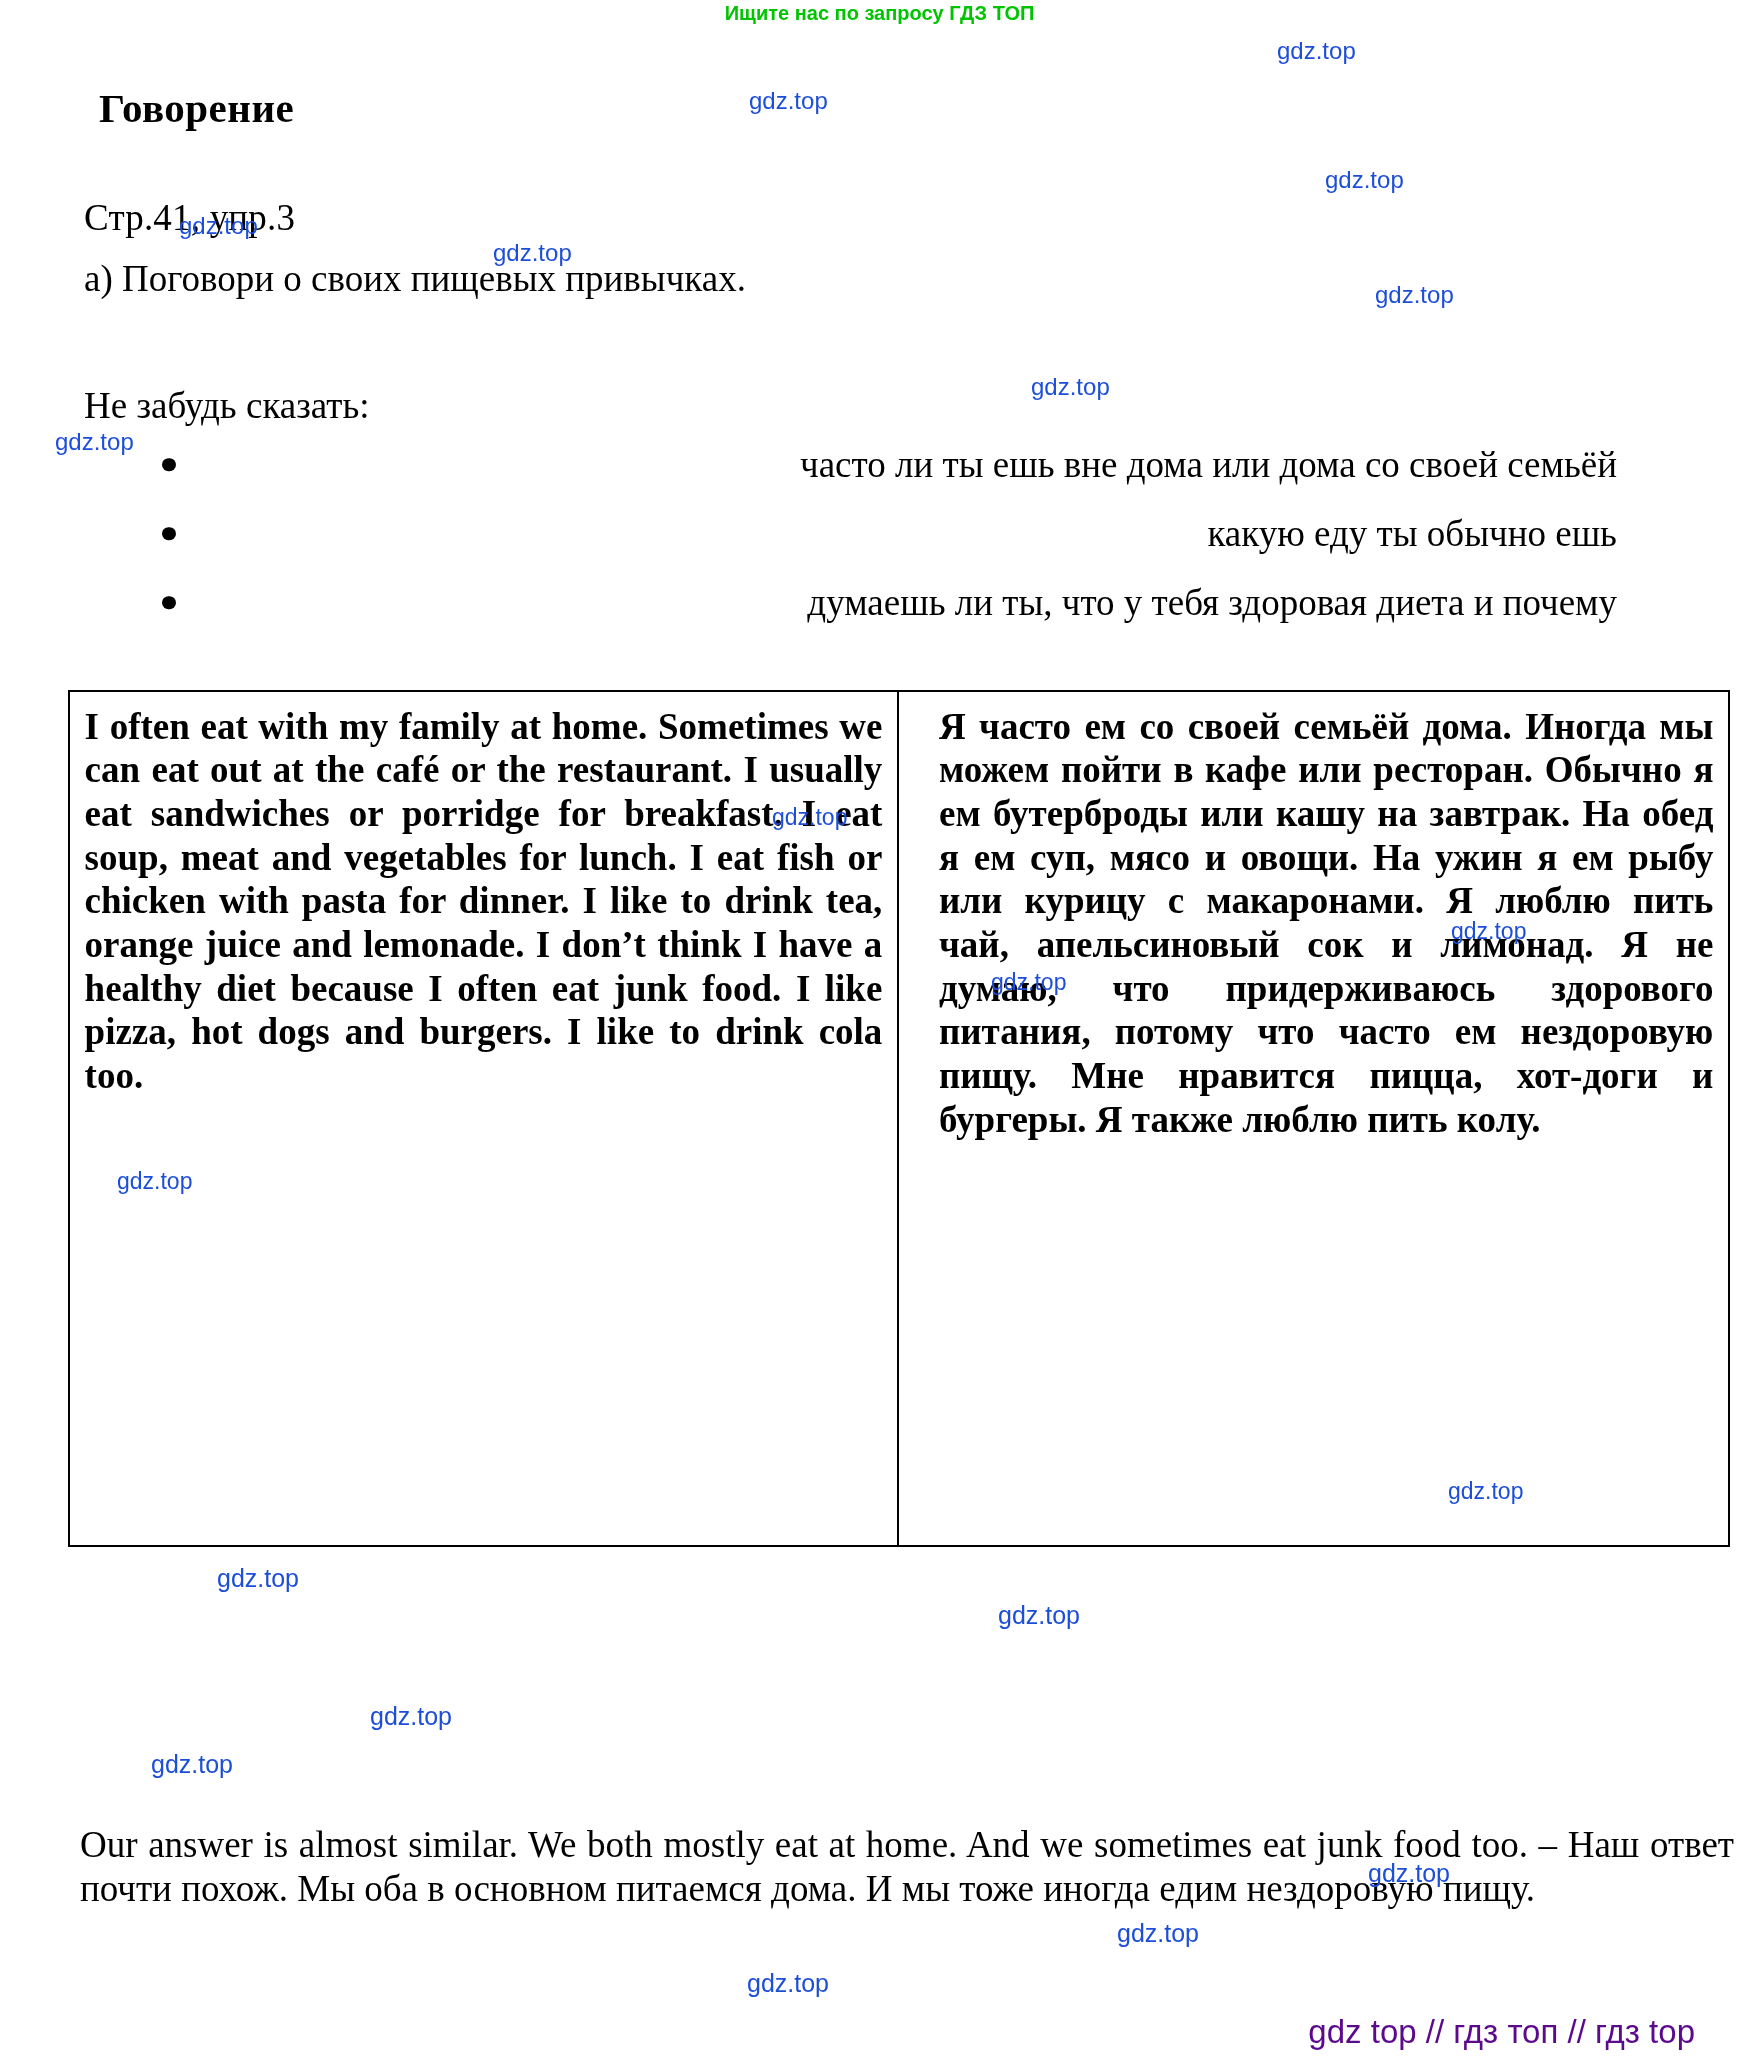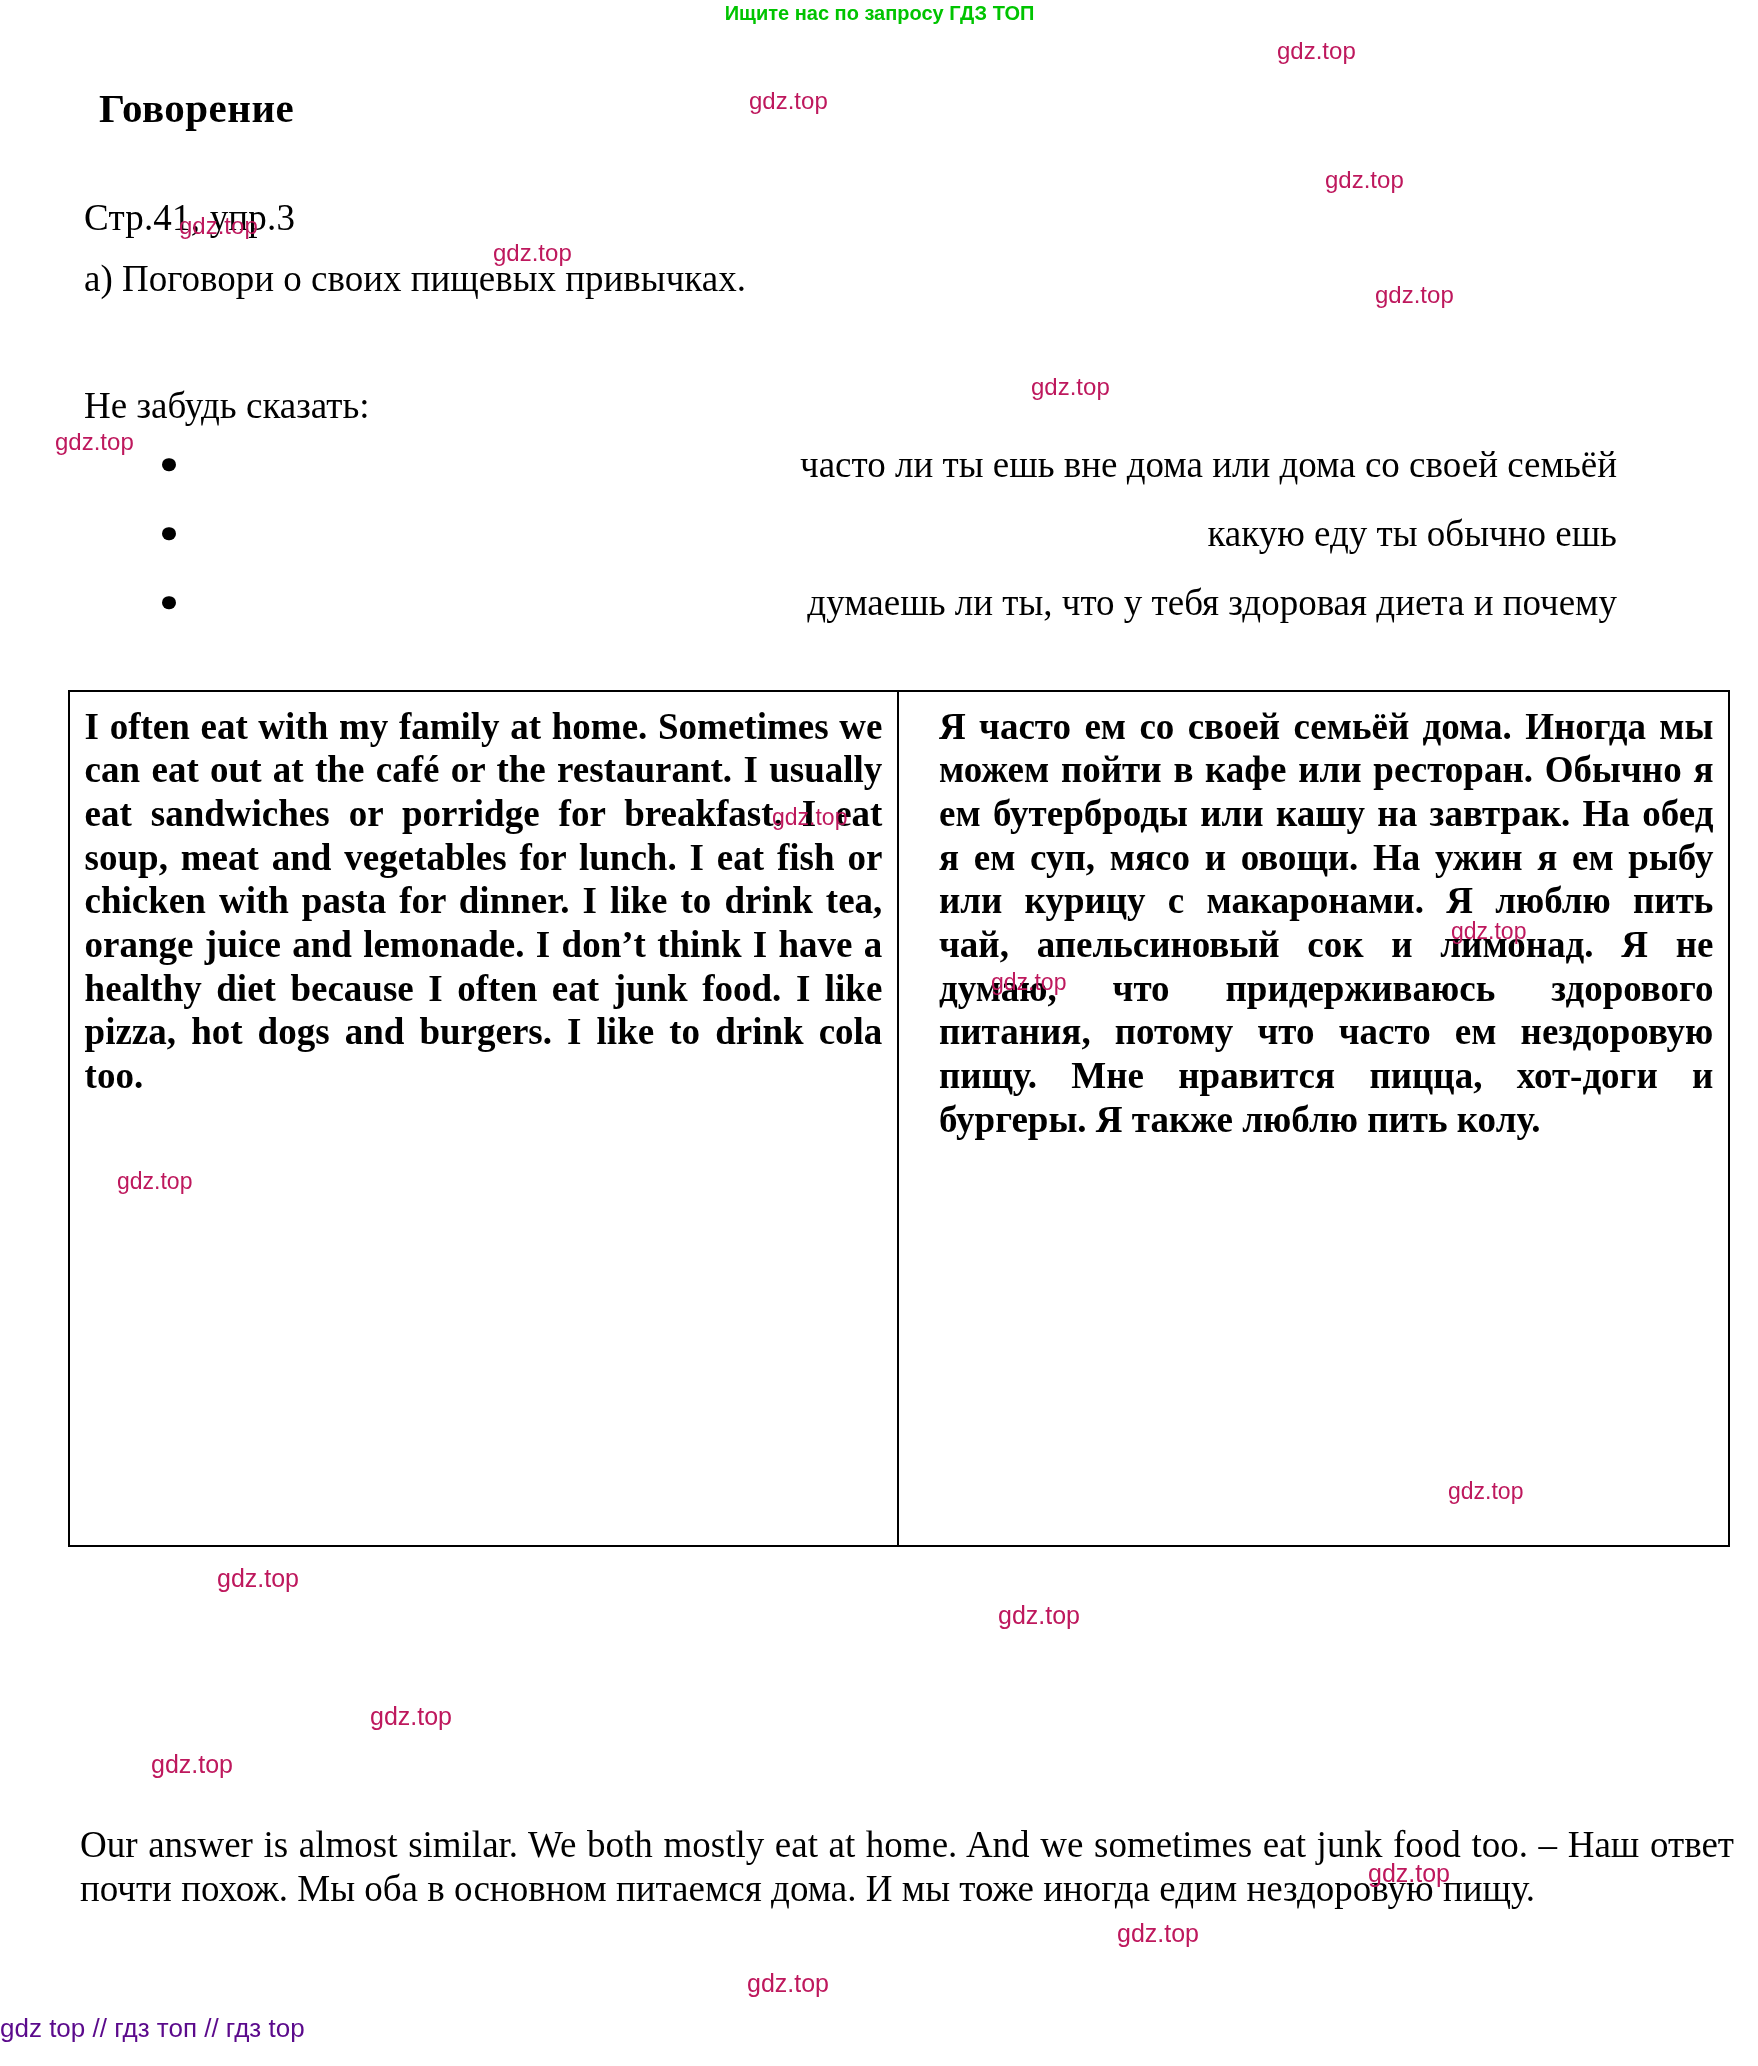--- a/index.html
+++ b/index.html
@@ -150,31 +150,31 @@
     text-align: justify;
     text-align-last: left;
   }
 
   
   .footer-links {
     position: absolute;
     left: 0;
     top: 2013px;
     width: 1695px;
-    text-align: left;
+    text-align: right;
     font-family: "Liberation Sans", "DejaVu Sans", sans-serif;
-    font-size: 26px;
+    font-size: 33px;
     color: #5b0a8c;
   }
 
   
   .wm {
     position: absolute;
     font-family: "Liberation Sans", "DejaVu Sans", sans-serif;
-    color: #be185d;
+    color: #1d4ed8;
     white-space: nowrap;
     pointer-events: none;
   }
 </style>
 </head>
 <body>
 
 <div class="page">
 
   <div class="promo-banner" style="color: rgb(0, 196, 0);">Ищите нас по запросу ГДЗ ТОП</div>

